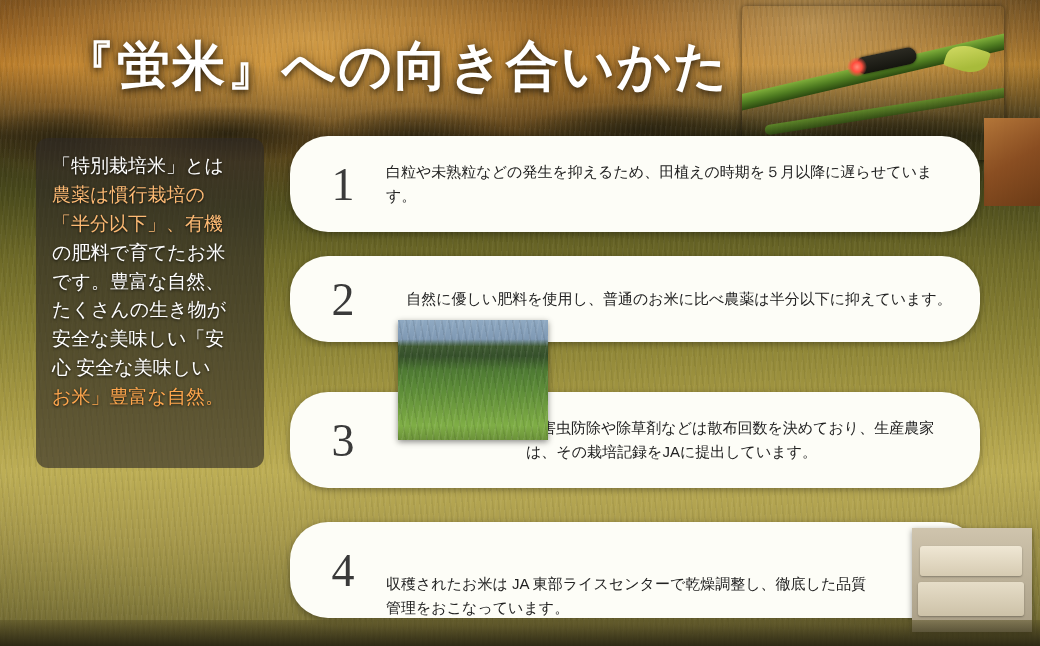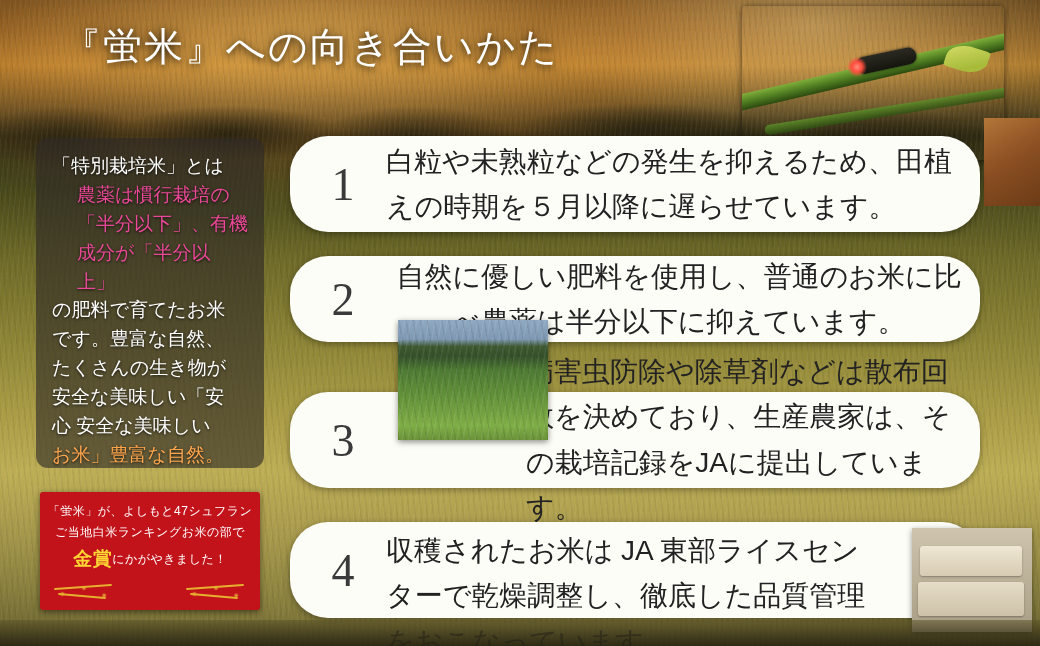--- a/index.html
+++ b/index.html
@@ -67,26 +67,26 @@
   .bg-vignette {
     position: absolute;
     inset: 0;
     background: radial-gradient(ellipse 130% 120% at 50% 45%, rgba(0,0,0,0) 45%, rgba(0,0,0,0.35) 100%);
   }
 
   
   .title {
     position: absolute;
     left: 62px;
-    top: 26px;
+    top: 38px;
     color: #ffffff;
-    font-size: 39px;
+    font-size: 53px;
     line-height: 1.06;
     letter-spacing: 2px;
-    font-weight: 400;
+    font-weight: 700;
     text-shadow: 0 2px 7px rgba(0,0,0,0.75), 0 0 18px rgba(0,0,0,0.5);
     white-space: nowrap;
   }
 
   
   .firefly-photo {
     position: absolute;
     right: 36px;
     top: 6px;
     width: 262px;
@@ -172,21 +172,21 @@
     background: rgba(46,42,38,0.62);
     border-radius: 12px;
     padding: 14px 16px 10px 16px;
     box-sizing: border-box;
     color: #ffffff;
     font-size: 19px;
     line-height: 1.52;
     letter-spacing: 0px;
     text-shadow: 0 1px 3px rgba(0,0,0,0.8);
   }
-  .info-panel .hl-y { color: #ec4899; margin-left: 25px; }
+  .info-panel .hl-y { color: #fdba74; }
   .info-panel .hl-o { color: #ffa64d; }
 
   
   .award {
     position: absolute;
     left: 40px;
     top: 492px;
     width: 220px;
     height: 118px;
     background: #c2121a;
@@ -263,21 +263,21 @@
     font-weight: 400;
     font-family: "Liberation Serif", serif;
   }
   .bar .txt {
     position: absolute;
     left: 96px;
     right: 18px;
     top: 50%;
     transform: translateY(-50%);
     color: #222222;
-    font-size: 28px;
+    font-size: 15px;
     line-height: 1.62;
   }
 
   #bar1 { left: 290px; top: 136px; width: 690px; height: 96px; }
   #bar2 { left: 290px; top: 256px; width: 690px; height: 86px; }
   #bar3 { left: 290px; top: 392px; width: 690px; height: 96px; }
   #bar4 { left: 290px; top: 522px; width: 690px; height: 96px; }
 
   #bar2 .txt { left: 106px; text-align: center; }
   #bar3 .txt { left: 236px; }
@@ -366,38 +366,28 @@
     <div class="firefly-body"></div>
     <div class="firefly-glow"></div>
   </div>
 
   <div class="grain-photo"></div>
 
   <div class="info-panel">
     <div style="color:#ffffff">「特別栽培米」とは</div>
     <div class="hl-y">農薬は慣行栽培の</div>
     <div class="hl-y">「半分以下」、有機</div>
-    <div class="hl-y">成分が「半分以上」</div>
     <div>の肥料で育てたお米</div>
     <div>です。豊富な自然、</div>
     <div>たくさんの生き物が</div>
     <div>安全な美味しい「安</div>
     <div>心 安全な美味しい</div>
     <div class="hl-o">お米」豊富な自然。</div>
   </div>
 
-  <div class="award">
-    <div class="aw-l1">「蛍米」が、よしもと47シュフラン</div>
-    <div class="aw-l2">ご当地白米ランキングお米の部で</div>
-    <div class="aw-l3">
-      <span class="aw-gold">金賞</span><span>にかがやきました！</span>
-    </div>
-    <div class="aw-orn left"></div>
-    <div class="aw-orn right"></div>
-  </div>
 
   <div class="bar" id="bar1">
     <div class="num">1</div>
     <div class="txt">白粒や未熟粒などの発生を抑えるため、田植えの時期を５月以降に遅らせています。</div>
   </div>
 
   <div class="bar" id="bar2">
     <div class="num">2</div>
     <div class="txt">自然に優しい肥料を使用し、普通のお米に比べ農薬は半分以下に抑えています。</div>
   </div>

